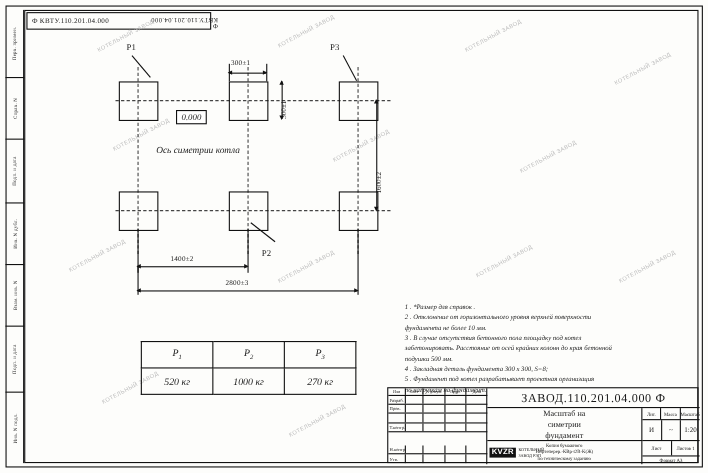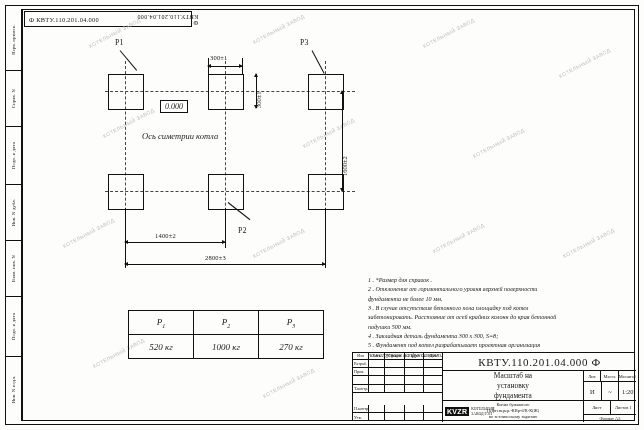--- a/index.html
+++ b/index.html
@@ -405,26 +405,26 @@
       </div>
       <div class="tb-row" style="top:60.2px;border-bottom:none;">
         <div class="c1">Утв.</div>
         <div class="c2"></div>
         <div class="c3"></div>
         <div class="c4"></div>
         <div class="c5" style="border-right:none;"></div>
       </div>
     </div>
 
-    <div class="tb-big">КВТУ.110.201.04.000  Ф</div>
+    <div class="tb-big">ЗАВОД.110.201.04.000  Ф</div>
 
     <div class="tb-name">
       <div>Масштаб на</div>
-      <div>установку</div>
-      <div>фундамента</div>
+      <div>симетрии</div>
+      <div>фундамент</div>
     </div>
 
     <div class="tb-sub" style="white-space:pre-line;">Копия бумажного
 Нефтеперер.-КВр-t2R-K(Ж)
 по техническому заданию</div>
 
     <div class="tb-right-top">
       <div>Лит.</div>
       <div>Масса</div>
       <div>Масштаб</div>

